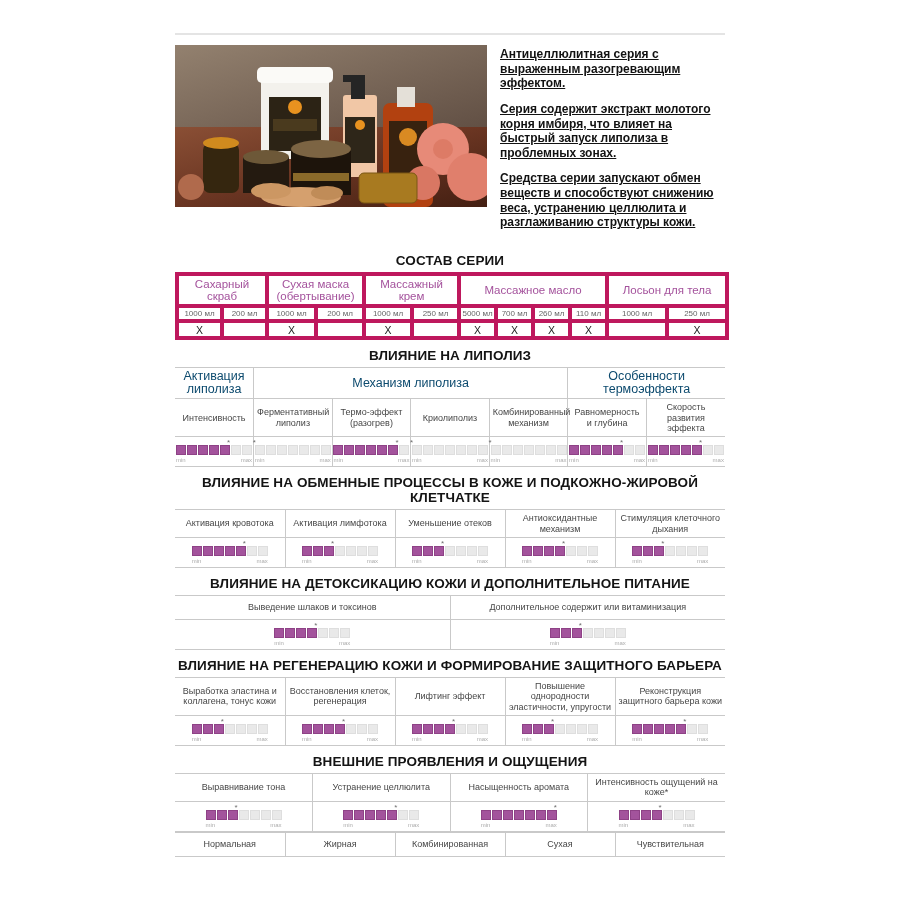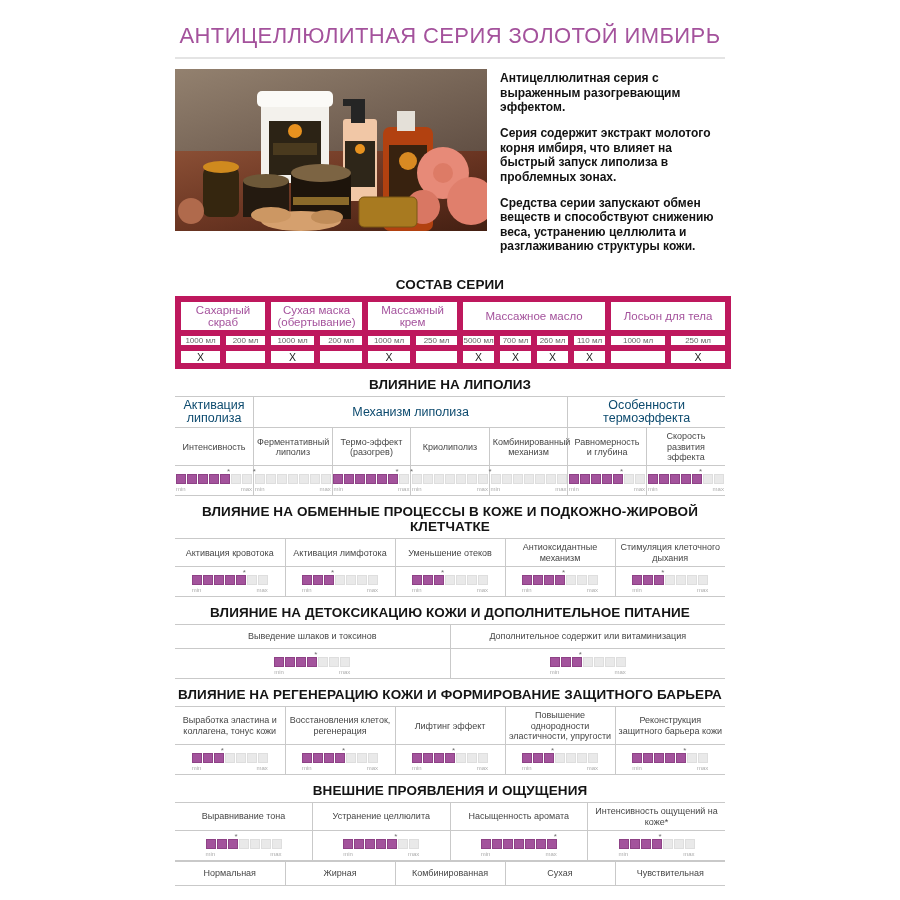--- a/index.html
+++ b/index.html
@@ -7,28 +7,28 @@
     font-family:"Liberation Sans", sans-serif; }
   .content { width:550px; margin-left:175px; padding-top:24px; }
 
   h1.page-title { color:#a4529c; font-size:22px; font-weight:400; text-align:center;
     letter-spacing:.4px; line-height:1.1; }
   .title-rule { height:2px; background:#e4e4e4; margin:9px 0 10px; }
 
   .intro { display:flex; gap:13px; margin-bottom:10px; }
   .photo { width:312px; height:162px; flex:0 0 auto; background:#6b5a50; overflow:hidden; }
   .desc { flex:1; font-size:12px; font-weight:700; color:#121212; line-height:1.22; padding-top:2px; }
-  .desc p { margin-bottom:11px; }
+  .desc p { margin-bottom:11px;text-decoration:underline; }
 
   h2.sec-h { font-size:13.5px; font-weight:700; color:#141414; text-align:center;
     margin-top:8px; margin-bottom:4px; letter-spacing:.1px; }
   .comp-sec h2.sec-h { margin-top:12px; }
 
   table.comp-table { width:100%; border-collapse:collapse; table-layout:fixed; }
-  .comp-table td { border:6px solid #be185d; text-align:center; vertical-align:middle; }
+  .comp-table td { border:4px solid #be185d; text-align:center; vertical-align:middle; }
   .prod-name { color:#a4529c; font-size:11.5px; line-height:1.05; height:30px; padding:2px; }
   .size-cell { font-size:8px; color:#666; height:15px; }
   .x-cell { font-size:10.5px; color:#222; height:17px; }
 
   table.rate-table { width:100%; border-collapse:collapse; table-layout:fixed; }
   .rate-table td { border:1px solid #c9c9c9; text-align:center; vertical-align:middle; }
   .rate-table tr td:first-child { border-left:none; }
   .rate-table tr td:last-child { border-right:none; }
   .group-cell { color:#0c4a6e; font-size:12.5px; line-height:1.05; height:28px; padding:2px; }
   .label-cell { color:#464646; font-size:9px; line-height:1.15; padding:3px 3px; height:24px; }
@@ -40,21 +40,20 @@
   .sq.filled { background:#a3539c; border-color:#8e4286; }
   .mark { position:absolute; top:-3px; font-size:8px; color:#6f6f6f; line-height:1; }
   .minlab,.maxlab { position:absolute; bottom:-2px; font-size:6px; color:#ababab; line-height:1; }
   .minlab { left:0; } .maxlab { right:0; }
 </style>
 </head>
 <body>
 
 <div class="content">
 
-  <h1 class="page-title">АНТИЦЕЛЛЮЛИТНАЯ СЕРИЯ ЗОЛОТОЙ ИМБИРЬ</h1>
   <div class="title-rule"></div>
 
   <div class="intro">
     <div class="photo">
       <svg width="312" height="162" viewBox="0 0 312 162">
         <defs>
           <linearGradient id="wall" x1="0" y1="0" x2="1" y2="1">
             <stop offset="0" stop-color="#93816f"></stop>
               <stop offset="1" stop-color="#5e4c41"></stop>
           </linearGradient>

